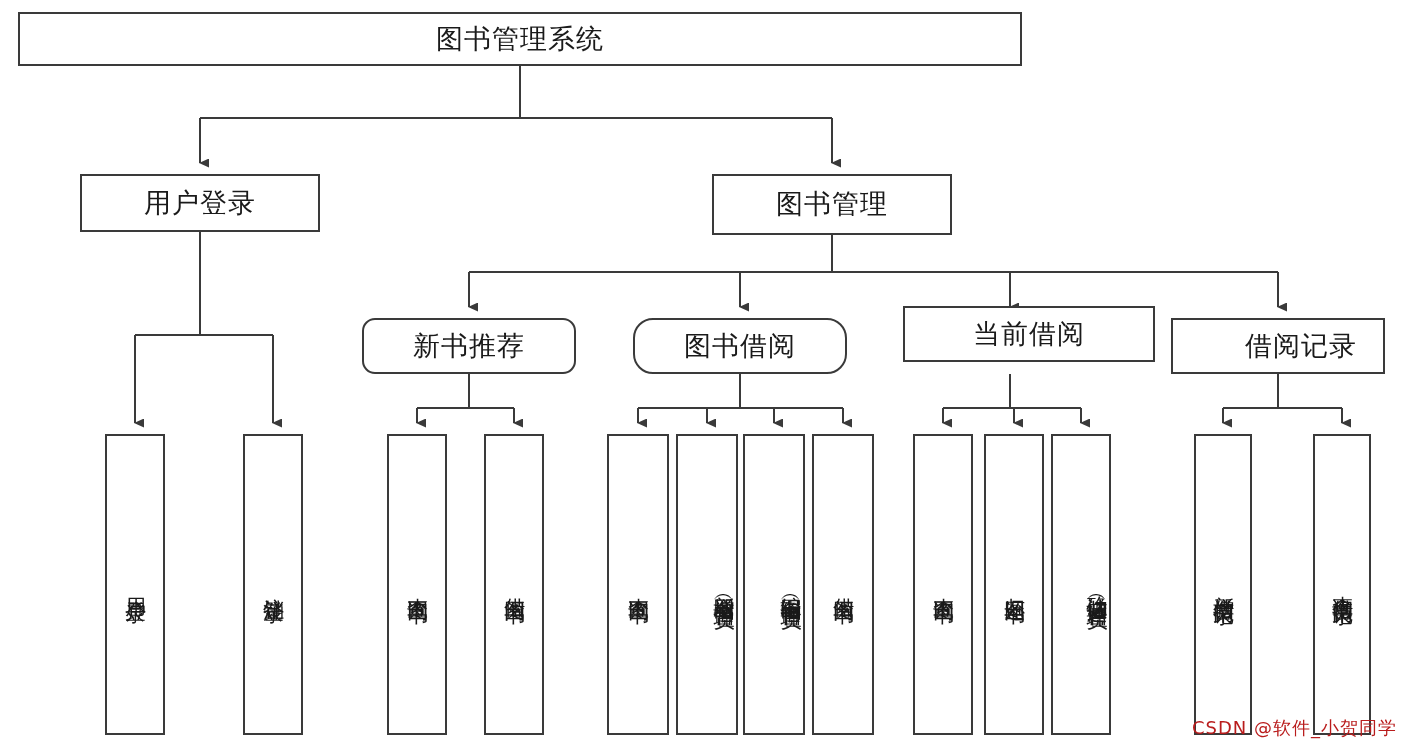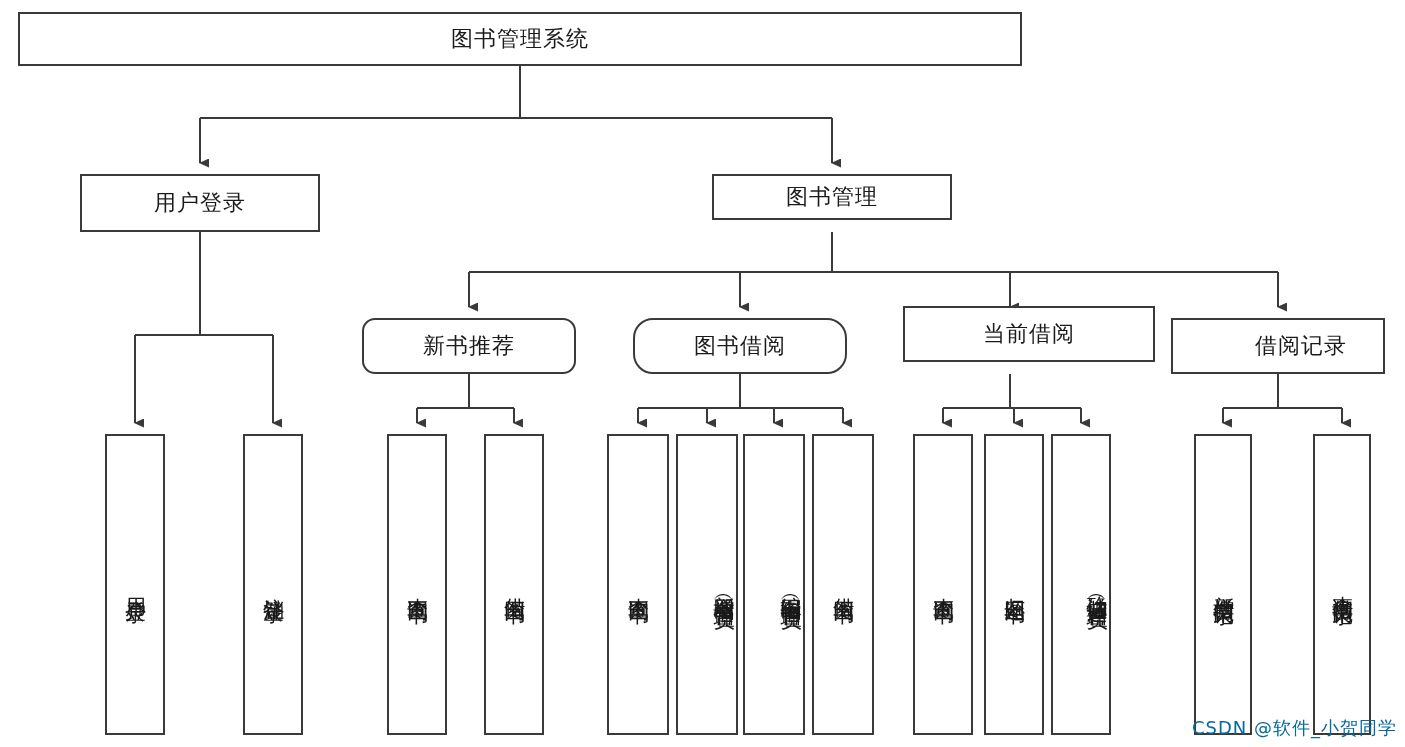--- a/index.html
+++ b/index.html
@@ -29,21 +29,21 @@
     position: absolute;
     box-sizing: border-box;
     border: 2px solid #3a3a3a;
     background: #ffffff;
     display: flex;
     align-items: center;
     justify-content: center;
     color: #1a1a1a;
   }
   .node-h {
-    font-size: 22px;
+    font-size: 27px;
     letter-spacing: 1px;
     line-height: 1.2;
     white-space: nowrap;
   }
   .node-v {
     writing-mode: vertical-rl;
     text-orientation: upright;
     font-size: 21px;
     line-height: 1.22;
     letter-spacing: 2px;
@@ -126,36 +126,36 @@
       <line x1="1278" y1="374" x2="1278" y2="408"></line>
       <line x1="1223" y1="408" x2="1342" y2="408"></line>
       <line x1="1223" y1="408" x2="1223" y2="423" marker-end="url(#arrowhead)"></line>
       <line x1="1342" y1="408" x2="1342" y2="423" marker-end="url(#arrowhead)"></line>
     </g>
   </svg>
 
   <div class="node node-h" style="left: 18px; top: 12px; width: 1004px; height: 54px;">图书管理系统</div>
 
   <div class="node node-h" style="left: 80px; top: 174px; width: 240px; height: 58px;">用户登录</div>
-  <div class="node node-h" style="left: 712px; top: 174px; width: 240px; height: 46px;">图书管理</div>
+  <div class="node node-h" style="left: 712px; top: 174px; width: 240px; height: 61px;">图书管理</div>
 
   <div class="node node-h" style="left: 362px; top: 318px; width: 214px; height: 56px; border-radius: 13px;">新书推荐</div>
   <div class="node node-h" style="left: 633px; top: 318px; width: 214px; height: 56px; border-radius: 20px;">图书借阅</div>
   <div class="node node-h" style="left: 903px; top: 306px; width: 252px; height: 56px;">当前借阅</div>
   <div class="node node-h" style="left: 1171px; top: 318px; width: 214px; height: 56px; padding-left: 46px;">借阅记录</div>
 
   <div class="node node-v" style="left: 105px; top: 434px; width: 60px; height: 301px;">用户登录</div>
   <div class="node node-v" style="left: 243px; top: 434px; width: 60px; height: 301px;">注销登录</div>
   <div class="node node-v" style="left: 387px; top: 434px; width: 60px; height: 301px;">查询图书</div>
   <div class="node node-v" style="left: 484px; top: 434px; width: 60px; height: 301px;">借阅图书</div>
   <div class="node node-v" style="left: 607px; top: 434px; width: 62px; height: 301px;">查询图书</div>
   <div class="node node-v align-top" style="left: 676px; top: 434px; width: 62px; height: 301px;">新增图书（管理员）</div>
   <div class="node node-v align-top" style="left: 743px; top: 434px; width: 62px; height: 301px;">编辑图书（管理员）</div>
   <div class="node node-v" style="left: 812px; top: 434px; width: 62px; height: 301px;">借阅图书</div>
   <div class="node node-v" style="left: 913px; top: 434px; width: 60px; height: 301px;">查询图书</div>
   <div class="node node-v" style="left: 984px; top: 434px; width: 60px; height: 301px;">归还图书</div>
   <div class="node node-v align-top" style="left: 1051px; top: 434px; width: 60px; height: 301px;">确认归还（管理员）</div>
   <div class="node node-v" style="left: 1194px; top: 434px; width: 58px; height: 301px;">新增借阅记录</div>
   <div class="node node-v" style="left: 1313px; top: 434px; width: 58px; height: 301px;">查询借阅记录</div>
 
-  <div class="watermark" style="left: 1192px; top: 716px; color: #0369a1;">CSDN @软件_小贺同学</div>
+  <div class="watermark" style="left: 1192px; top: 716px; color: #b91c1c;">CSDN @软件_小贺同学</div>
 
 </div>
 
 </body></html>

